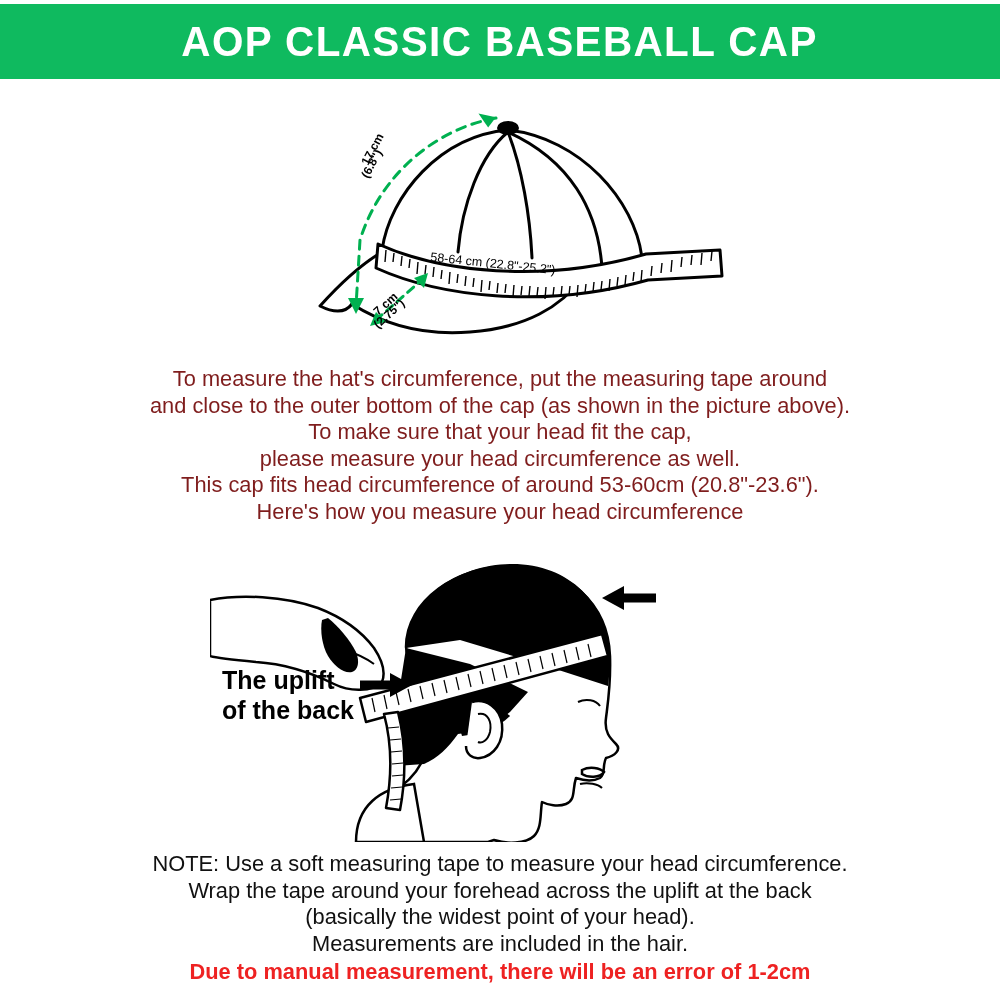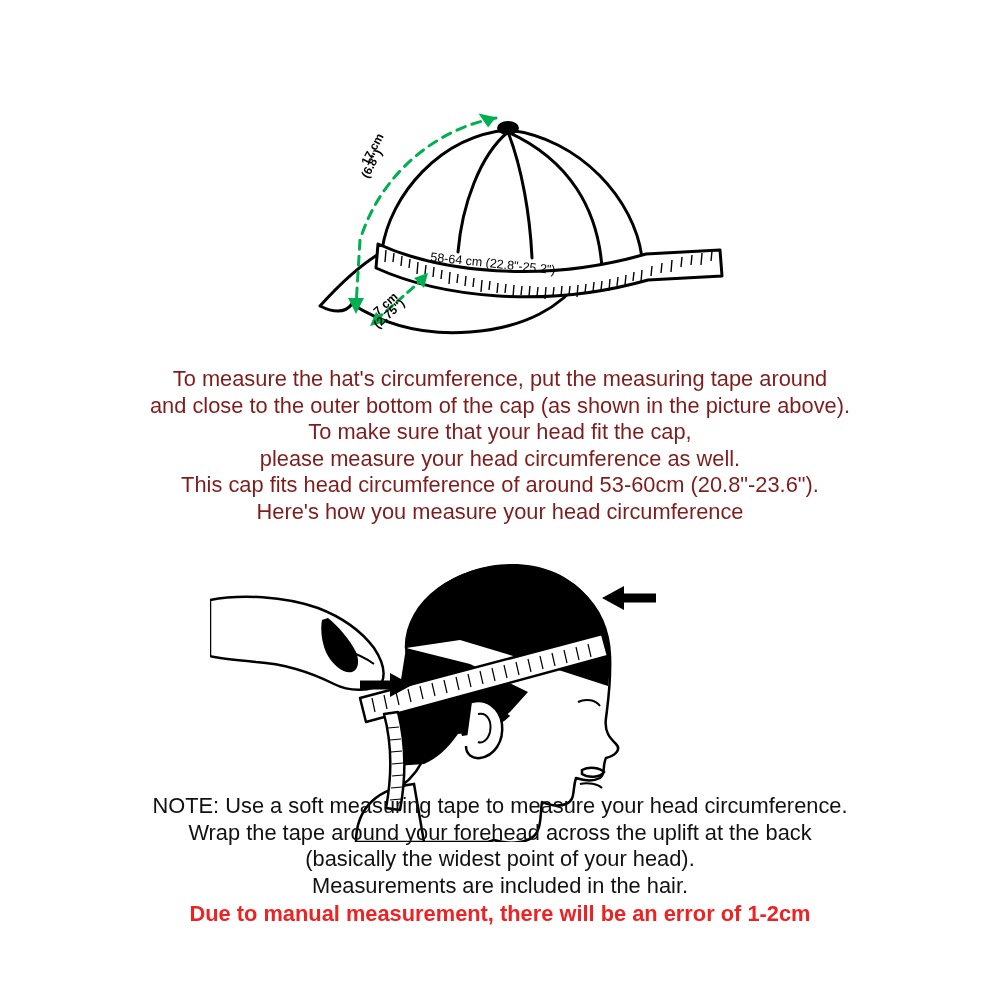--- a/index.html
+++ b/index.html
@@ -71,21 +71,21 @@
     left: 210px;
     top: 552px;
     width: 600px;
     height: 290px;
   }
   .head-figure svg { display: block; }
 
   .notes {
     position: absolute;
     left: 0;
-    top: 793px;
+    top: 851px;
     width: 1000px;
     text-align: center;
     color: #111111;
     font-size: 22.5px;
     line-height: 26.5px;
     font-family: "Liberation Sans Narrow", "Liberation Sans", sans-serif;
   }
   .notes div { transform: scaleX(0.97); }
   .note-warning {
     color: #ee2222;
@@ -104,20 +104,23 @@
     white-space: nowrap;
   }
   .callout-forehead { left: 630px; top: 583px; }
   .callout-uplift   { left: 222px; top: 665px; text-align: left; }
 </style>
 </head>
 <body>
 
 <div id="page">
 
+  <div class="header-band">
+    <div class="header-title">AOP CLASSIC BASEBALL CAP</div>
+  </div>
 
   <div class="cap-figure">
     <svg width="450" height="250" viewBox="0 0 450 250">
       <g fill="none" stroke="#000000" stroke-width="3" stroke-linecap="round" stroke-linejoin="round">
 
         <path d="M218,30 C150,36 100,95 92,150"></path>
         <path d="M218,30 C290,38 345,100 352,158"></path>
 
         <path d="M218,32 C190,55 172,105 168,152"></path>
         <path d="M218,32 C232,68 240,115 242,158"></path>
@@ -304,20 +307,24 @@
       </g>
 
       <g>
         <line x1="160" y1="133" x2="190" y2="133" stroke="#000000" stroke-width="9" stroke-linecap="butt" transform="translate(-10,0)"></line>
         <polygon points="202,133 180,121 180,145" fill="#000000"></polygon>
       </g>
     </svg>
   </div>
 
 
+  <div class="callout callout-uplift">
+    <div>The uplift</div>
+    <div>of the back</div>
+  </div>
 
   <div class="notes">
     <div>NOTE: Use a soft measuring tape to measure your head circumference.</div>
     <div>Wrap the tape around your forehead across the uplift at the back</div>
     <div>(basically the widest point of your head).</div>
     <div>Measurements are included in the hair.</div>
     <div class="note-warning">Due to manual measurement, there will be an error of 1-2cm</div>
   </div>
 
 </div>

